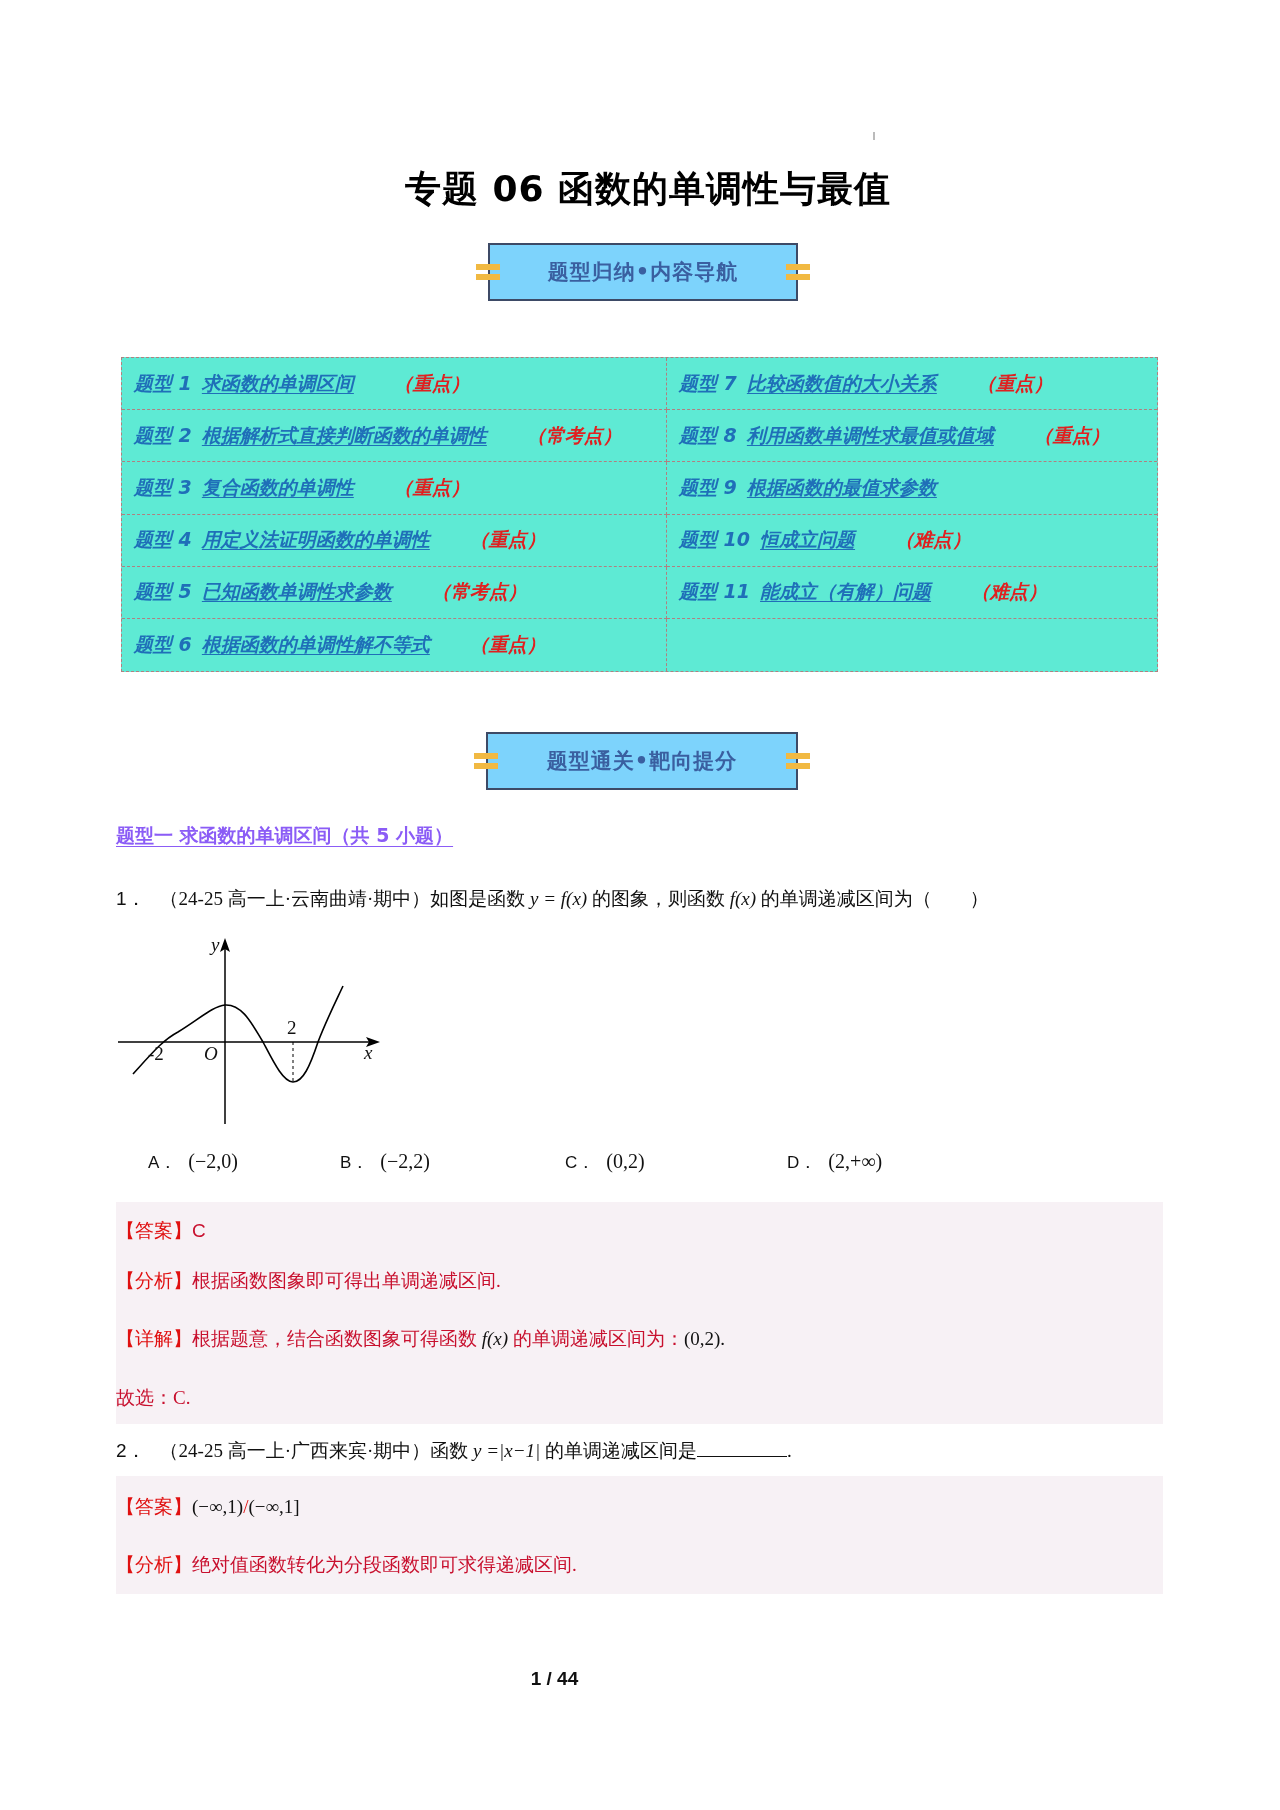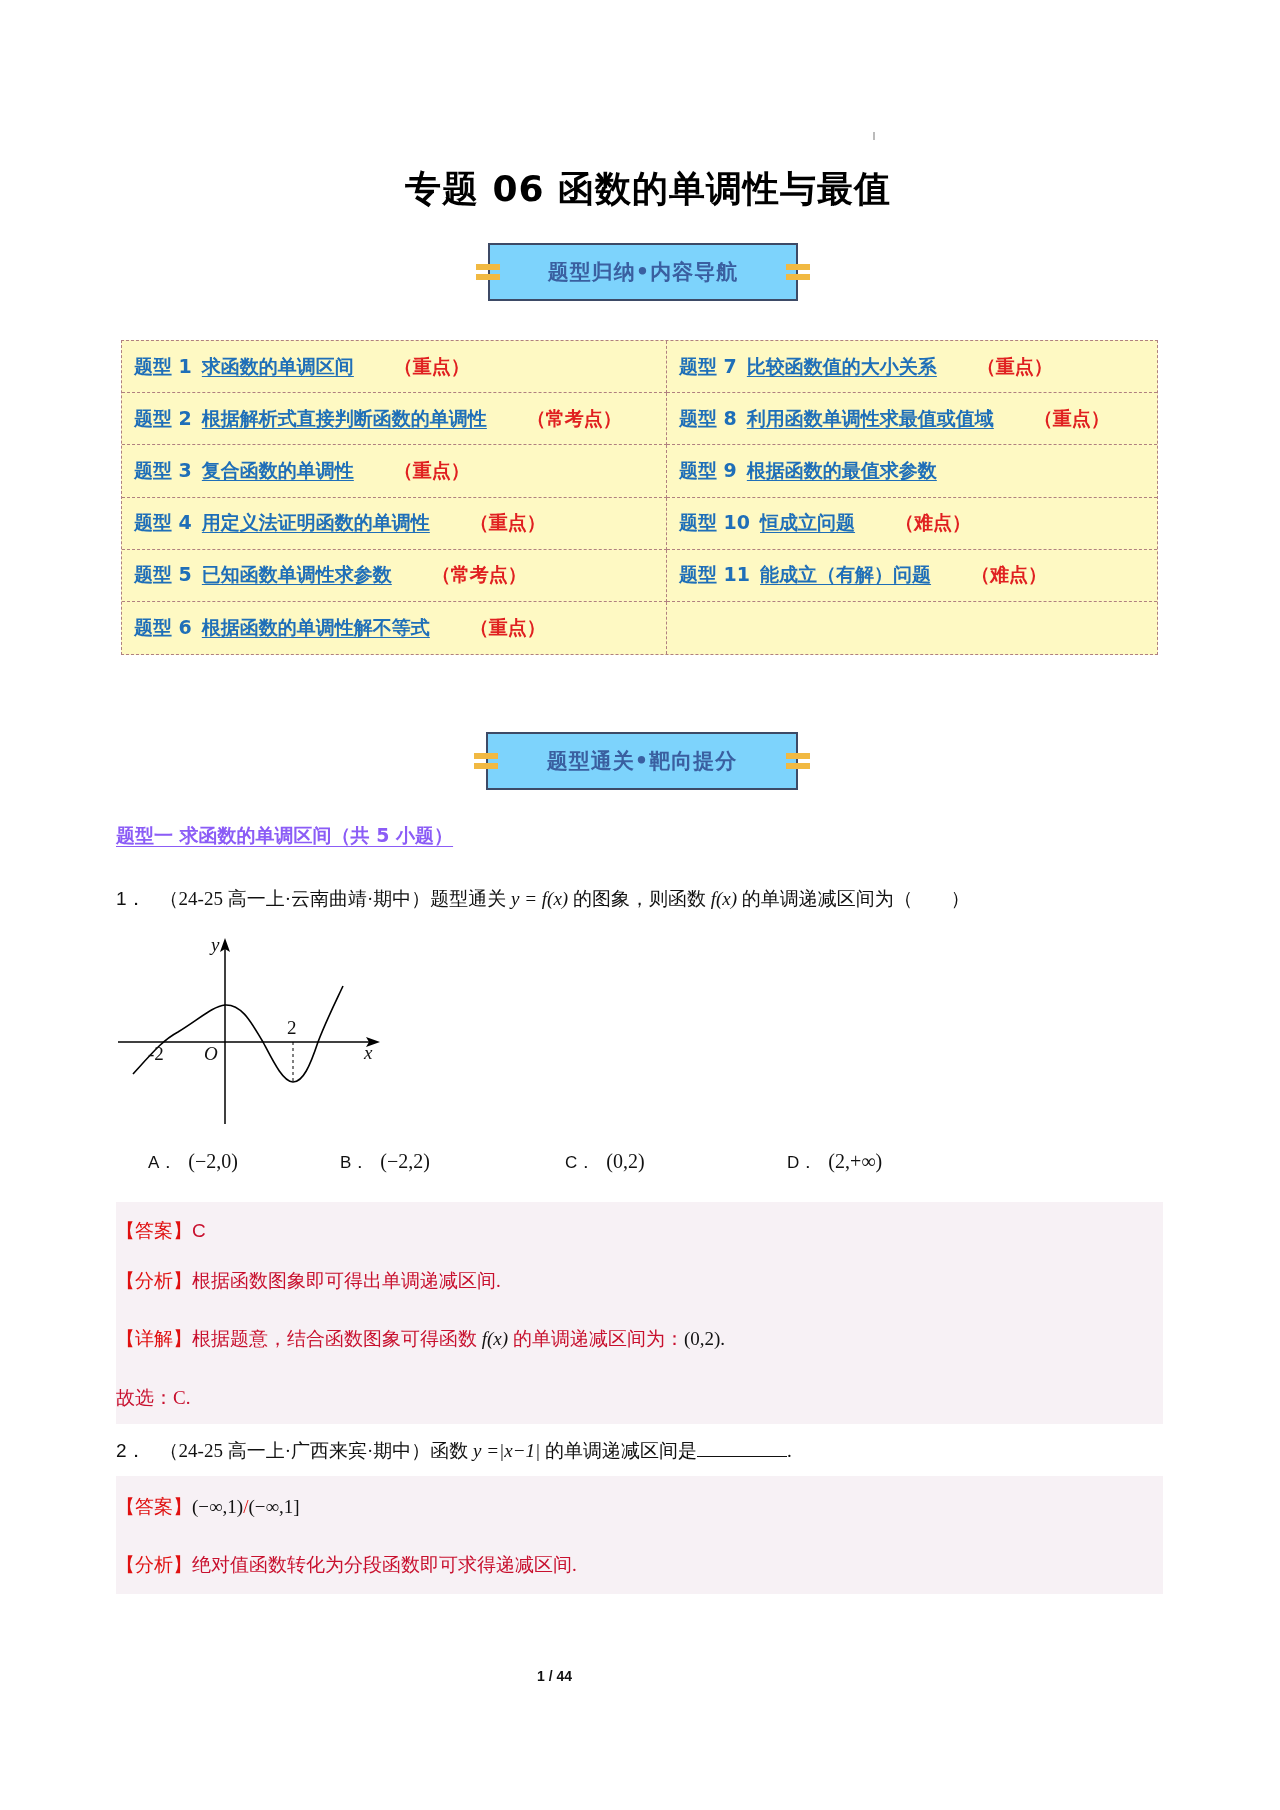--- a/index.html
+++ b/index.html
@@ -12,23 +12,23 @@
             font-size:21px; font-weight:bold; color:#3a5fa0; letter-spacing:1px; box-sizing:border-box; }
   .banner .bars { position:absolute; top:50%; width:24px; height:16px; transform:translateY(-50%); }
   .banner .bars::before, .banner .bars::after { content:""; position:absolute; left:0; width:24px; height:6px; background:#f1b942; }
   .banner .bars::before { top:0; }
   .banner .bars::after { bottom:0; }
   .banner .bars.left { left:-14px; }
   .banner .bars.right { right:-14px; }
   .b1 { left:488px; top:243px; width:310px; height:58px; }
   .b2 { left:486px; top:732px; width:312px; height:58px; }
 
-  .toc { left:121px; top:340px; width:1037px; height:315px; background:#fef9c3;
+  .toc { left:121px; top:357px; width:1037px; height:315px; background:#5eead4;
          border:1px dashed #b08080; box-sizing:border-box; display:grid;
-         grid-template-columns:545px 1fr; grid-template-rows:repeat(6, 1fr); }
+         grid-template-columns:545px 1fr; grid-template-rows:repeat(6, 1fr);font-style:italic; }
   .toc .cell { border-bottom:1px dashed #b08080; display:flex; align-items:center; padding-left:12px;
                font-size:19px; font-weight:bold; white-space:nowrap; }
   .toc .cell.l { border-right:1px dashed #b08080; }
   .toc .cell.last { border-bottom:none; }
   .toc .num { color:#1f6fb8; margin-right:10px; }
   .toc .link { color:#1f6fb8; text-decoration:underline; text-underline-offset:3px; }
   .toc .tag { color:#e02020;padding-left:40px; }
 
   .section-title { left:116px; top:823px; font-size:19px; font-weight:bold; color:#8b5cf6;
                    text-decoration:underline; text-underline-offset:4px; }
@@ -45,21 +45,21 @@
   .box1 { top:1202px; height:222px; }
   .box2 { top:1476px; height:118px; }
   .ans { left:116px; font-size:19px; color:#c8102e; font-family:"Liberation Serif","DejaVu Serif",serif; white-space:nowrap; }
   .ans .br { color:#e01010; }
   .ans .val { color:#111; }
   .a1 { top:1218px; } .a2 { top:1268px; } .a3 { top:1326px; } .a4 { top:1385px; }
   .q2 { top:1438px; }
   .blank { display:inline-block; width:90px; border-bottom:1px solid #111; height:18px; vertical-align:baseline; }
   .b2a1 { top:1494px; } .b2a2 { top:1552px; }
   .slash { color:#e01010; }
-  .page { left:0; width:1109px; top:1668px; text-align:center; font-size:14px; font-weight:bold; font-family:"Liberation Sans",sans-serif; }
+  .page { left:0; width:1109px; top:1668px; text-align:center; font-size:19px; font-weight:bold; font-family:"Liberation Sans",sans-serif; }
 </style>
 </head>
 <body>
 
 <div class="abs mark"></div>
 
 <div class="abs title">专题 06  函数的单调性与最值</div>
 
 <div class="abs banner b1">
   <span class="bars left"></span>
@@ -133,21 +133,21 @@
 
 <div class="abs banner b2">
   <span class="bars left"></span>
   <span>题型通关•靶向提分</span>
   <span class="bars right"></span>
 </div>
 
 <div class="abs section-title">题型一  求函数的单调区间（共 5 小题）</div>
 
 <div class="abs q q1">
-  <span class="n">1．</span><span>（24-25 高一上·云南曲靖·期中）</span><span>题型通关 </span><i>y = f(x)</i><span> 的图象，则函数 </span><i>f(x)</i><span> 的单调递减区间为（　　）</span>
+  <span class="n">1．</span><span>（24-25 高一上·云南曲靖·期中）</span><span>如图是函数 </span><i>y = f(x)</i><span> 的图象，则函数 </span><i>f(x)</i><span> 的单调递减区间为（　　）</span>
 </div>
 
 <svg class="abs graph" viewBox="0 0 262 192">
 
   <line x1="0" y1="106" x2="255" y2="106" stroke="#000" stroke-width="1.5"></line>
   <polygon points="262,106 248,101 251,106 248,111" fill="#000"></polygon>
 
   <line x1="107" y1="8" x2="107" y2="188" stroke="#000" stroke-width="1.5"></line>
   <polygon points="107,2 102,16 107,13 112,16" fill="#000"></polygon>
 

